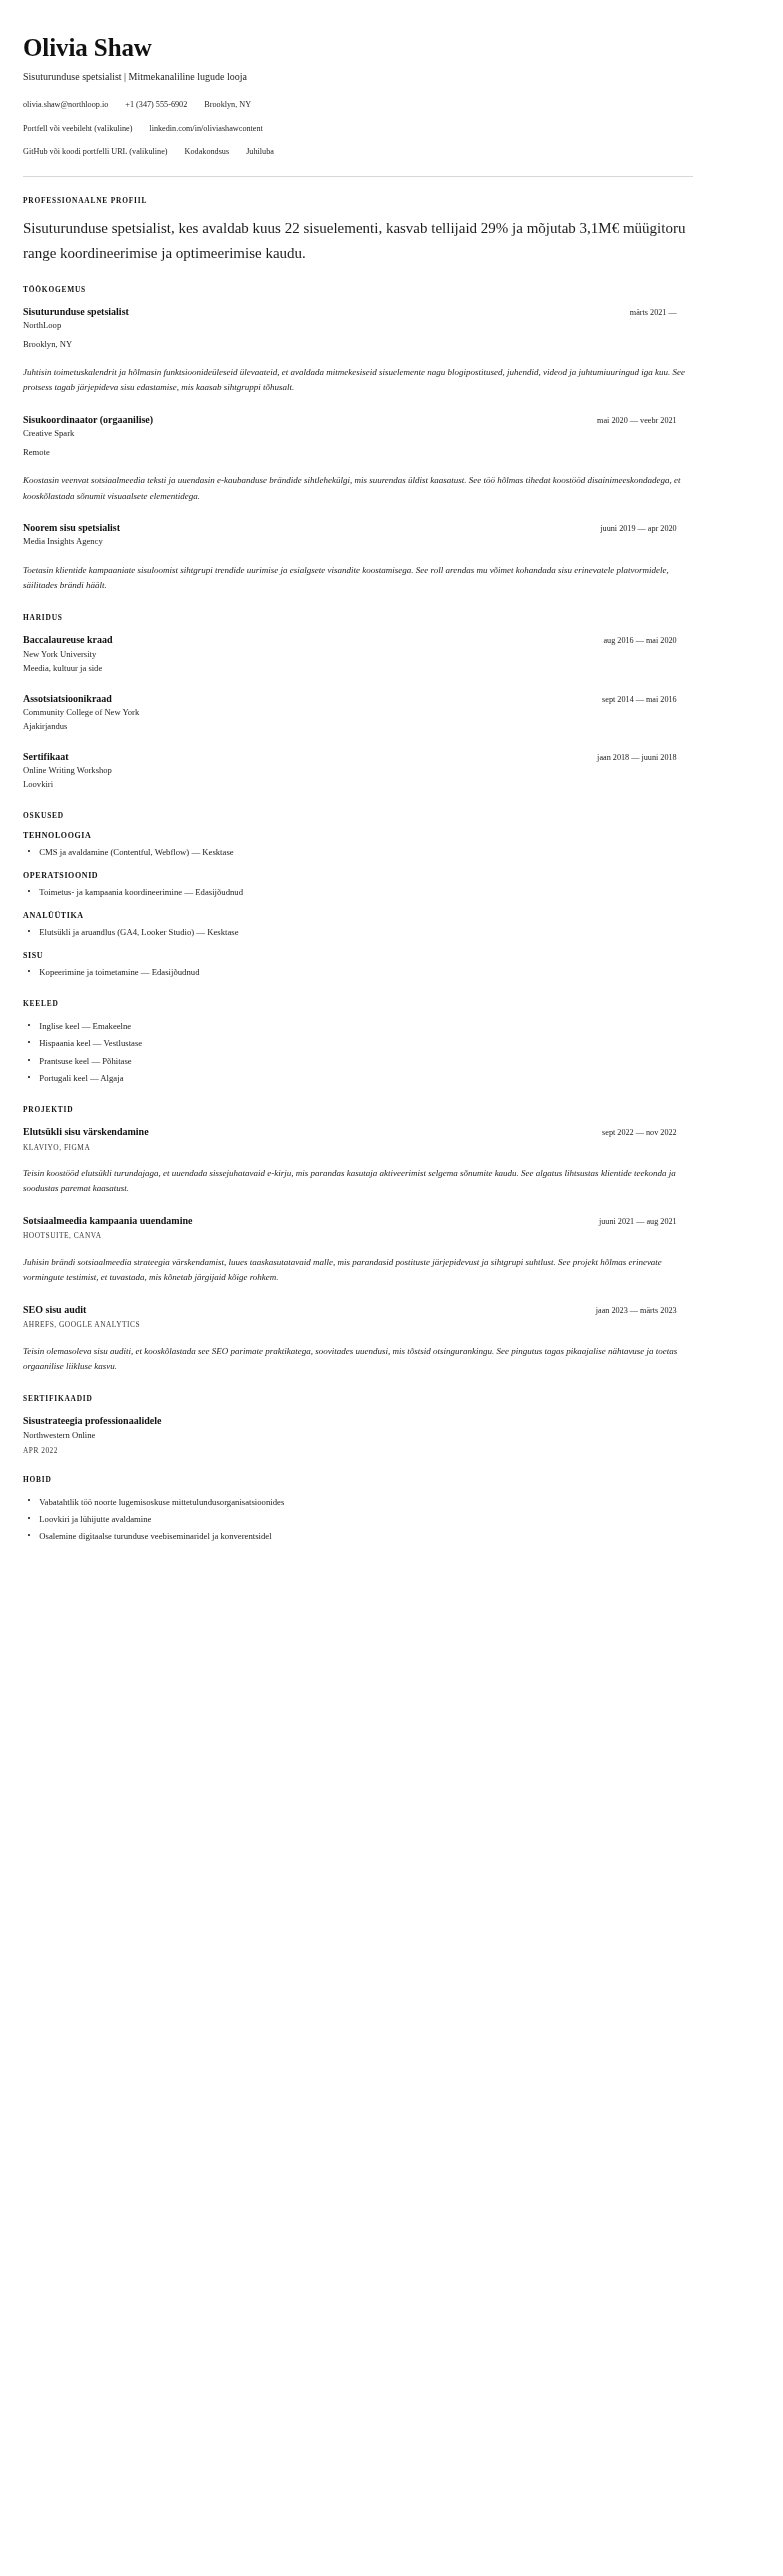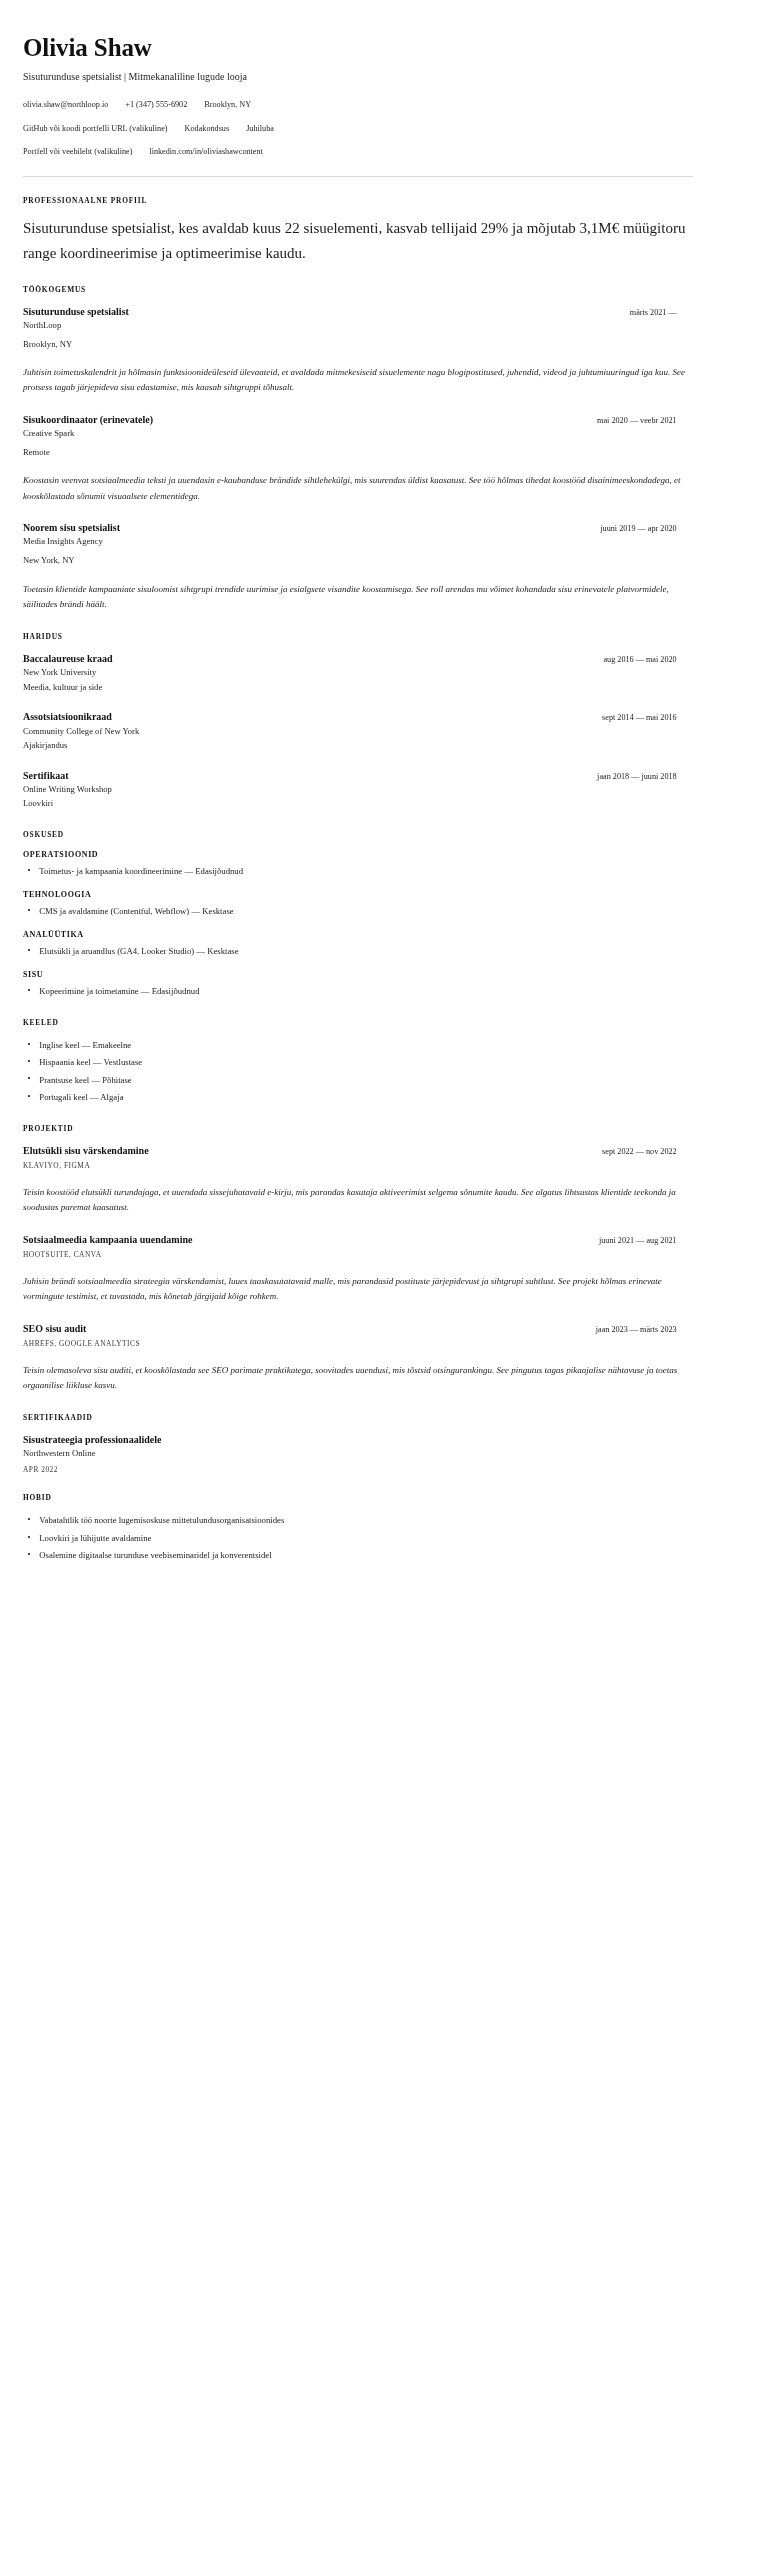--- a/index.html
+++ b/index.html
@@ -173,30 +173,30 @@
     <h1 class="name">Olivia Shaw</h1>
     <div class="headline">Sisuturunduse spetsialist | Mitmekanaliline lugude looja</div>
 
     <div class="contact-row">
       <span class="contact-item">olivia.shaw@northloop.io</span>
       <span class="contact-item">+1 (347) 555-6902</span>
       <span class="contact-item">Brooklyn, NY</span>
     </div>
 
     <div class="contact-row">
+      <span class="contact-item">Portfell või veebileht (valikuline)</span>
+      <span class="contact-item">linkedin.com/in/oliviashawcontent</span>
+    </div>
+
+    <div class="contact-row">
       <span class="contact-item">GitHub või koodi portfelli URL (valikuline)</span>
       <span class="contact-item">Kodakondsus</span>
       <span class="contact-item">Juhiluba</span>
     </div>
 
-    <div class="contact-row">
-      <span class="contact-item">Portfell või veebileht (valikuline)</span>
-      <span class="contact-item">linkedin.com/in/oliviashawcontent</span>
-    </div>
-
     <hr class="divider">
   </header>
 
   <section class="section">
     <h2 class="section-title">PROFESSIONAALNE PROFIIL</h2>
     <p class="summary">Sisuturunduse spetsialist, kes avaldab kuus 22 sisuelementi, kasvab tellijaid 29% ja mõjutab 3,1M€ müügitoru range koordineerimise ja optimeerimise kaudu.</p>
   </section>
 
   <section class="section">
     <h2 class="section-title">TÖÖKOGEMUS</h2>
@@ -206,35 +206,34 @@
         <h3 class="entry-title">Sisuturunduse spetsialist</h3>
         <span class="entry-date">märts 2021 —</span>
       </div>
       <div class="entry-org">NorthLoop</div>
       <div class="entry-sub">Brooklyn, NY</div>
       <p class="entry-desc">Juhtisin toimetuskalendrit ja hõlmasin funktsioonideüleseid ülevaateid, et avaldada mitmekesiseid sisuelemente nagu blogipostitused, juhendid, videod ja juhtumiuuringud iga kuu. See protsess tagab järjepideva sisu edastamise, mis kaasab sihtgruppi tõhusalt.</p>
     </div>
 
     <div class="entry">
       <div class="entry-head">
-        <h3 class="entry-title">Sisukoordinaator (erinevatele)</h3>
+        <h3 class="entry-title">Sisukoordinaator (orgaanilise)</h3>
         <span class="entry-date">mai 2020 — veebr 2021</span>
       </div>
       <div class="entry-org">Creative Spark</div>
       <div class="entry-sub">Remote</div>
       <p class="entry-desc">Koostasin veenvat sotsiaalmeedia teksti ja uuendasin e-kaubanduse brändide sihtlehekülgi, mis suurendas üldist kaasatust. See töö hõlmas tihedat koostööd disainimeeskondadega, et kooskõlastada sõnumit visuaalsete elementidega.</p>
     </div>
 
     <div class="entry">
       <div class="entry-head">
         <h3 class="entry-title">Noorem sisu spetsialist</h3>
         <span class="entry-date">juuni 2019 — apr 2020</span>
       </div>
       <div class="entry-org">Media Insights Agency</div>
-      <div class="entry-sub">New York, NY</div>
       <p class="entry-desc">Toetasin klientide kampaaniate sisuloomist sihtgrupi trendide uurimise ja esialgsete visandite koostamisega. See roll arendas mu võimet kohandada sisu erinevatele platvormidele, säilitades brändi häält.</p>
     </div>
   </section>
 
   <section class="section">
     <h2 class="section-title">HARIDUS</h2>
 
     <div class="entry">
       <div class="entry-head">
         <h3 class="entry-title">Baccalaureuse kraad</h3>
@@ -258,32 +257,32 @@
         <h3 class="entry-title">Sertifikaat</h3>
         <span class="entry-date">jaan 2018 — juuni 2018</span>
       </div>
       <div class="entry-org">Online Writing Workshop</div>
       <div class="entry-org">Loovkiri</div>
     </div>
   </section>
 
   <section class="section">
     <h2 class="section-title">OSKUSED</h2>
+
+    <div class="skill-group">
+      <h3 class="skill-group-title">TEHNOLOOGIA</h3>
+      <ul class="bullets">
+        <li>CMS ja avaldamine (Contentful, Webflow) — Kesktase</li>
+      </ul>
+    </div>
 
     <div class="skill-group">
       <h3 class="skill-group-title">OPERATSIOONID</h3>
       <ul class="bullets">
         <li>Toimetus- ja kampaania koordineerimine — Edasijõudnud</li>
-      </ul>
-    </div>
-
-    <div class="skill-group">
-      <h3 class="skill-group-title">TEHNOLOOGIA</h3>
-      <ul class="bullets">
-        <li>CMS ja avaldamine (Contentful, Webflow) — Kesktase</li>
       </ul>
     </div>
 
     <div class="skill-group">
       <h3 class="skill-group-title">ANALÜÜTIKA</h3>
       <ul class="bullets">
         <li>Elutsükli ja aruandlus (GA4, Looker Studio) — Kesktase</li>
       </ul>
     </div>
 

